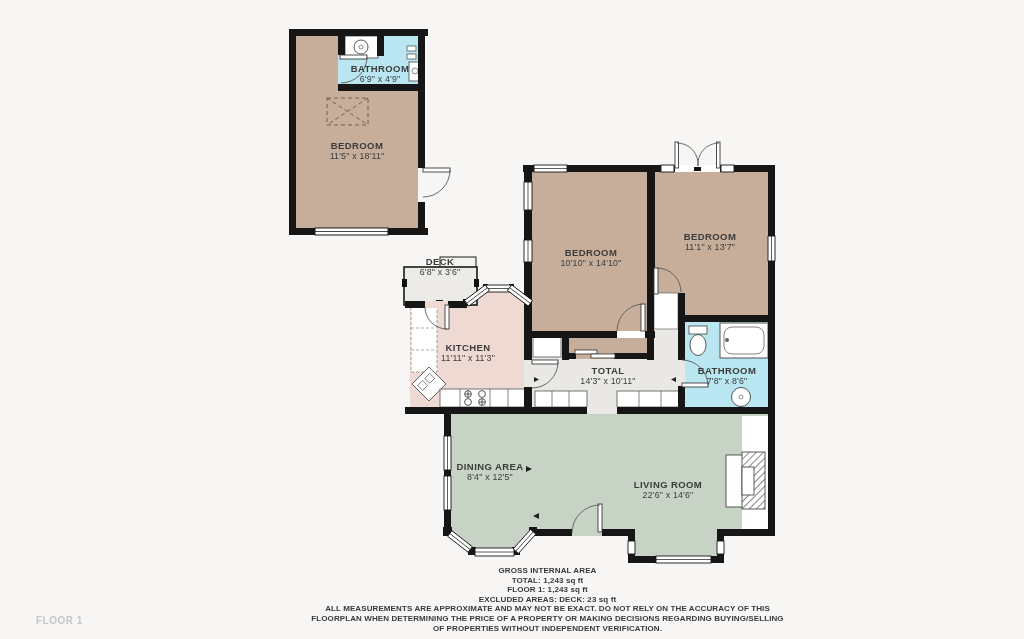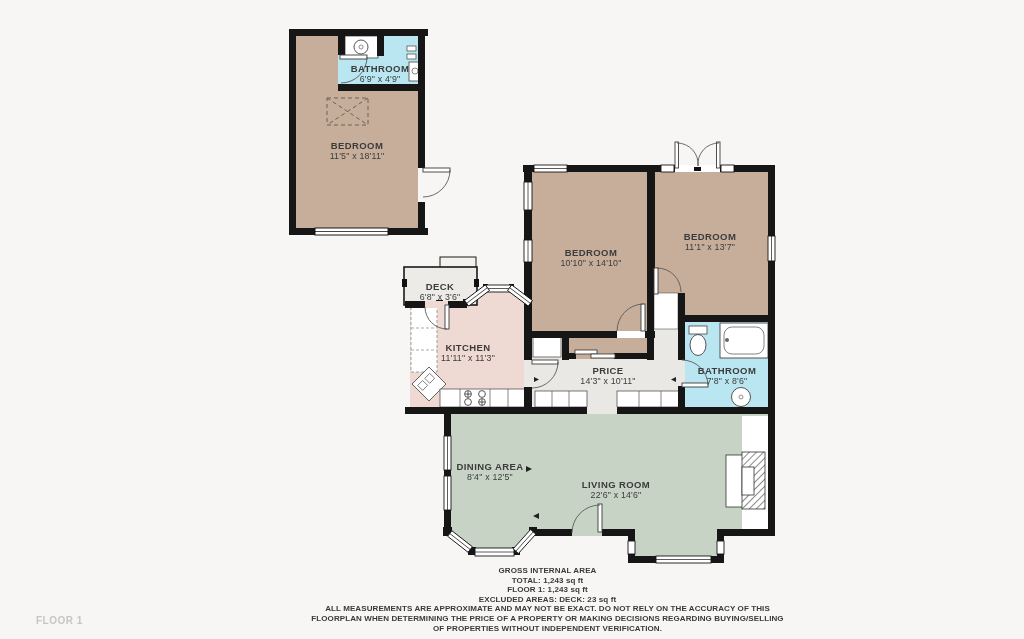--- a/index.html
+++ b/index.html
@@ -278,41 +278,41 @@
   <div class="room-dims">11'5" x 18'11"</div>
 </div>
 <div class="room-label" style="left:571px;top:258px;">
   <div class="room-name">BEDROOM</div>
   <div class="room-dims">10'10" x 14'10"</div>
 </div>
 <div class="room-label" style="left:690px;top:242px;">
   <div class="room-name">BEDROOM</div>
   <div class="room-dims">11'1" x 13'7"</div>
 </div>
-<div class="room-label" style="left:420px;top:292px;">
+<div class="room-label" style="left:420px;top:267px;">
   <div class="room-name">DECK</div>
   <div class="room-dims">6'8" x 3'6"</div>
 </div>
 <div class="room-label" style="left:448px;top:353px;">
   <div class="room-name">KITCHEN</div>
   <div class="room-dims">11'11" x 11'3"</div>
 </div>
 <div class="room-label" style="left:588px;top:376px;">
-  <div class="room-name">PRICE</div>
+  <div class="room-name">TOTAL</div>
   <div class="room-dims">14'3" x 10'11"</div>
 </div>
 <div class="room-label" style="left:707px;top:376px;">
   <div class="room-name">BATHROOM</div>
   <div class="room-dims">7'8" x 8'6"</div>
 </div>
 <div class="room-label" style="left:470px;top:472px;">
   <div class="room-name">DINING AREA</div>
   <div class="room-dims">8'4" x 12'5"</div>
 </div>
-<div class="room-label" style="left:596px;top:490px;">
+<div class="room-label" style="left:648px;top:490px;">
   <div class="room-name">LIVING ROOM</div>
   <div class="room-dims">22'6" x 14'6"</div>
 </div>
 
 <div class="footer">
   <div>GROSS INTERNAL AREA</div>
   <div>TOTAL: 1,243 sq ft</div>
   <div>FLOOR 1: 1,243 sq ft</div>
   <div>EXCLUDED AREAS: DECK: 23 sq ft</div>
   <div>ALL MEASUREMENTS ARE APPROXIMATE AND MAY NOT BE EXACT. DO NOT RELY ON THE ACCURACY OF THIS</div>

